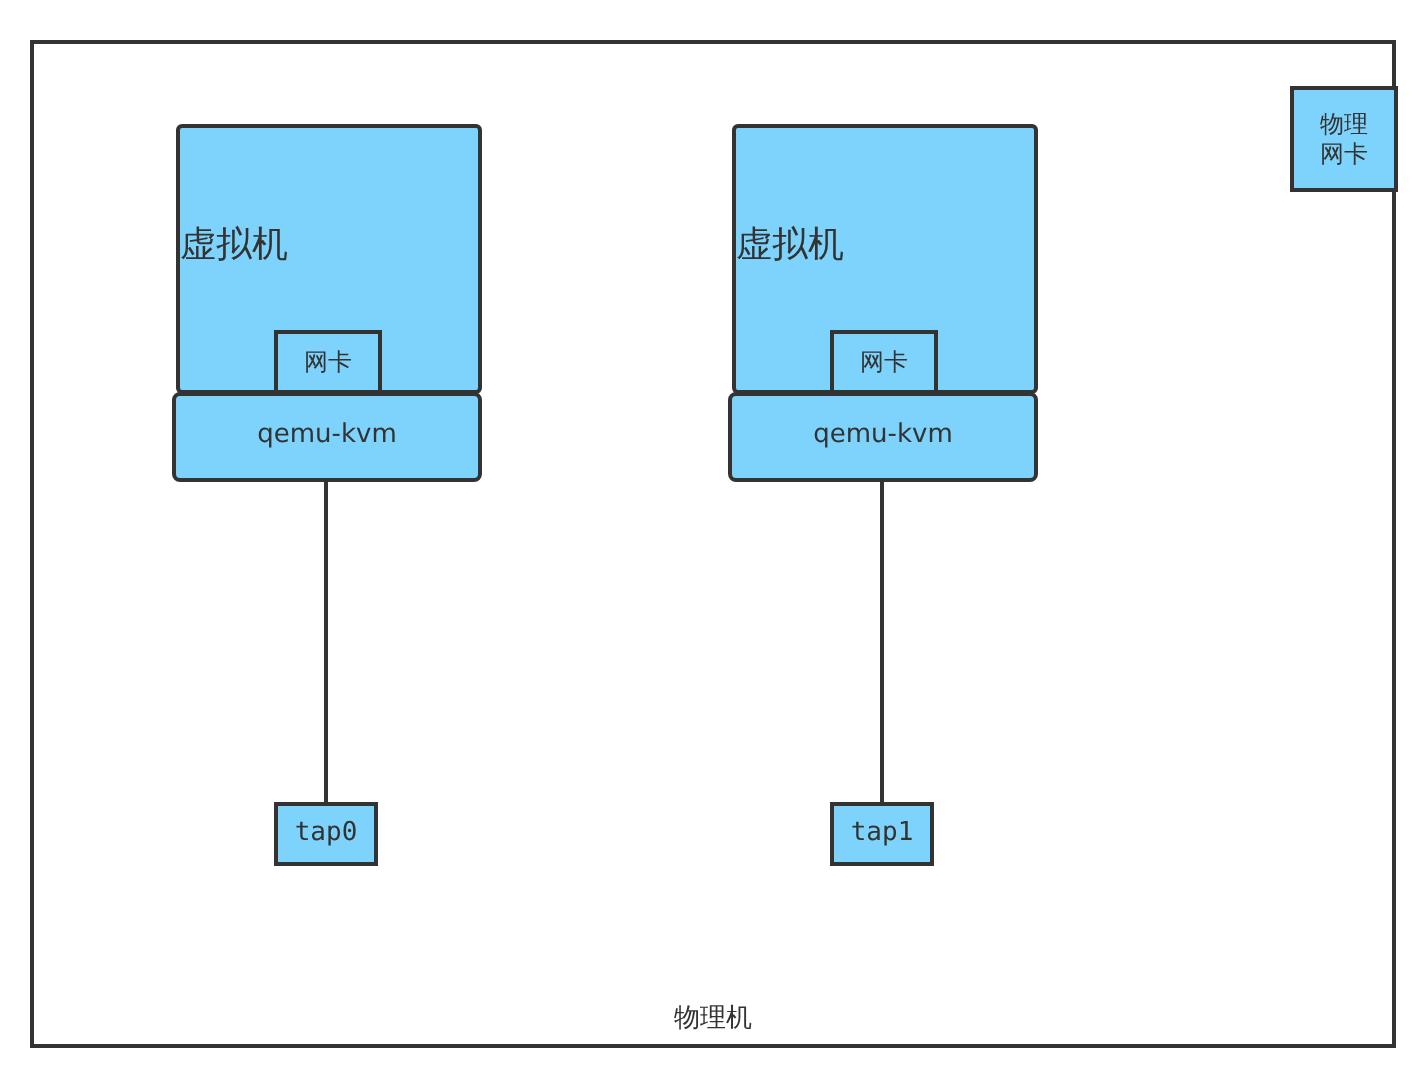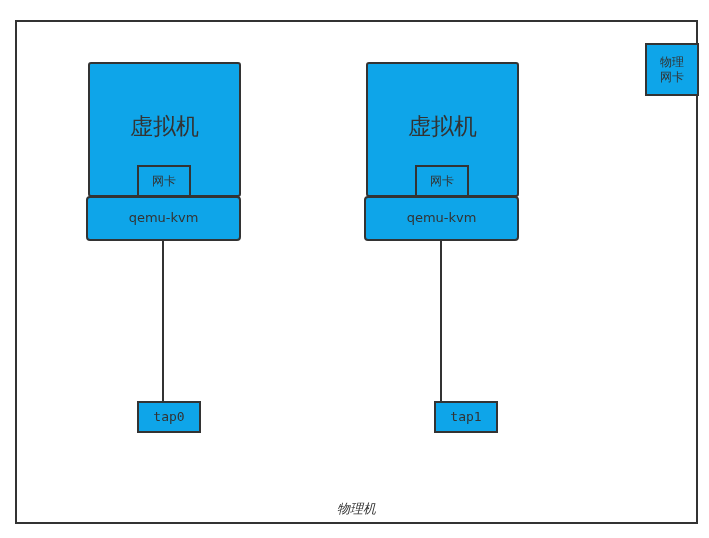--- a/index.html
+++ b/index.html
@@ -15,21 +15,21 @@
     width: 709px;
     height: 538px;
     background: #ffffff;
     overflow: hidden;
   }
 
   
   .box {
     position: absolute;
     box-sizing: border-box;
-    background: #0ea5e9;
+    background: #7dd3fc;
     border: 2px solid #333333;
     display: flex;
     align-items: center;
     justify-content: center;
     text-align: center;
     color: #333333;
     line-height: 1.25;
   }
 
   
@@ -44,31 +44,30 @@
   }
   #host-label {
     position: absolute;
     left: 15px;
     top: 500px;
     width: 683px;
     text-align: center;
     font-size: 13px;
     color: #333333;
     z-index: 6;
-    font-style: italic;
   }
 
   
   .vm-box {
     width: 153px;
     height: 135px;
     border-radius: 3px;
-    font-size: 23px;
+    font-size: 18px;
     align-items: flex-start;
-    justify-content: center;
+    justify-content: flex-start;
     padding-top: 48px;
     z-index: 3;
   }
   
   .qemu-box {
     width: 155px;
     height: 45px;
     border-radius: 4px;
     font-size: 13px;
     z-index: 3;
@@ -97,21 +96,21 @@
   
   .connector {
     position: absolute;
     width: 2px;
     background: #333333;
     z-index: 2;
   }
 
   
   .tap-box {
-    width: 64px;
+    width: 52px;
     height: 32px;
     font-size: 13px;
     font-family: "DejaVu Sans Mono", "Liberation Mono", monospace;
     z-index: 4;
   }
 
   
   #br0-bar {
     left: 42px;
     top: 432px;
@@ -153,21 +152,21 @@
   <div class="box qemu-box" style="left:364px; top:196px;">
     <span>qemu-kvm</span>
   </div>
 
   <div class="box vnic-box" style="left:415px; top:165px;">
     <span>网卡</span>
   </div>
 
   <div class="connector" style="left:440px; top:240px; height:172px;"></div>
 
-  <div class="box tap-box" style="left:434px; top:401px;">
+  <div class="box tap-box" style="left:415px; top:401px;">
     <span>tap1</span>
   </div>
 
 
   <div id="phys-nic" class="box">
     <span>物理</span>
     <span>网卡</span>
   </div>
 
   <div id="host-label">物理机</div>

